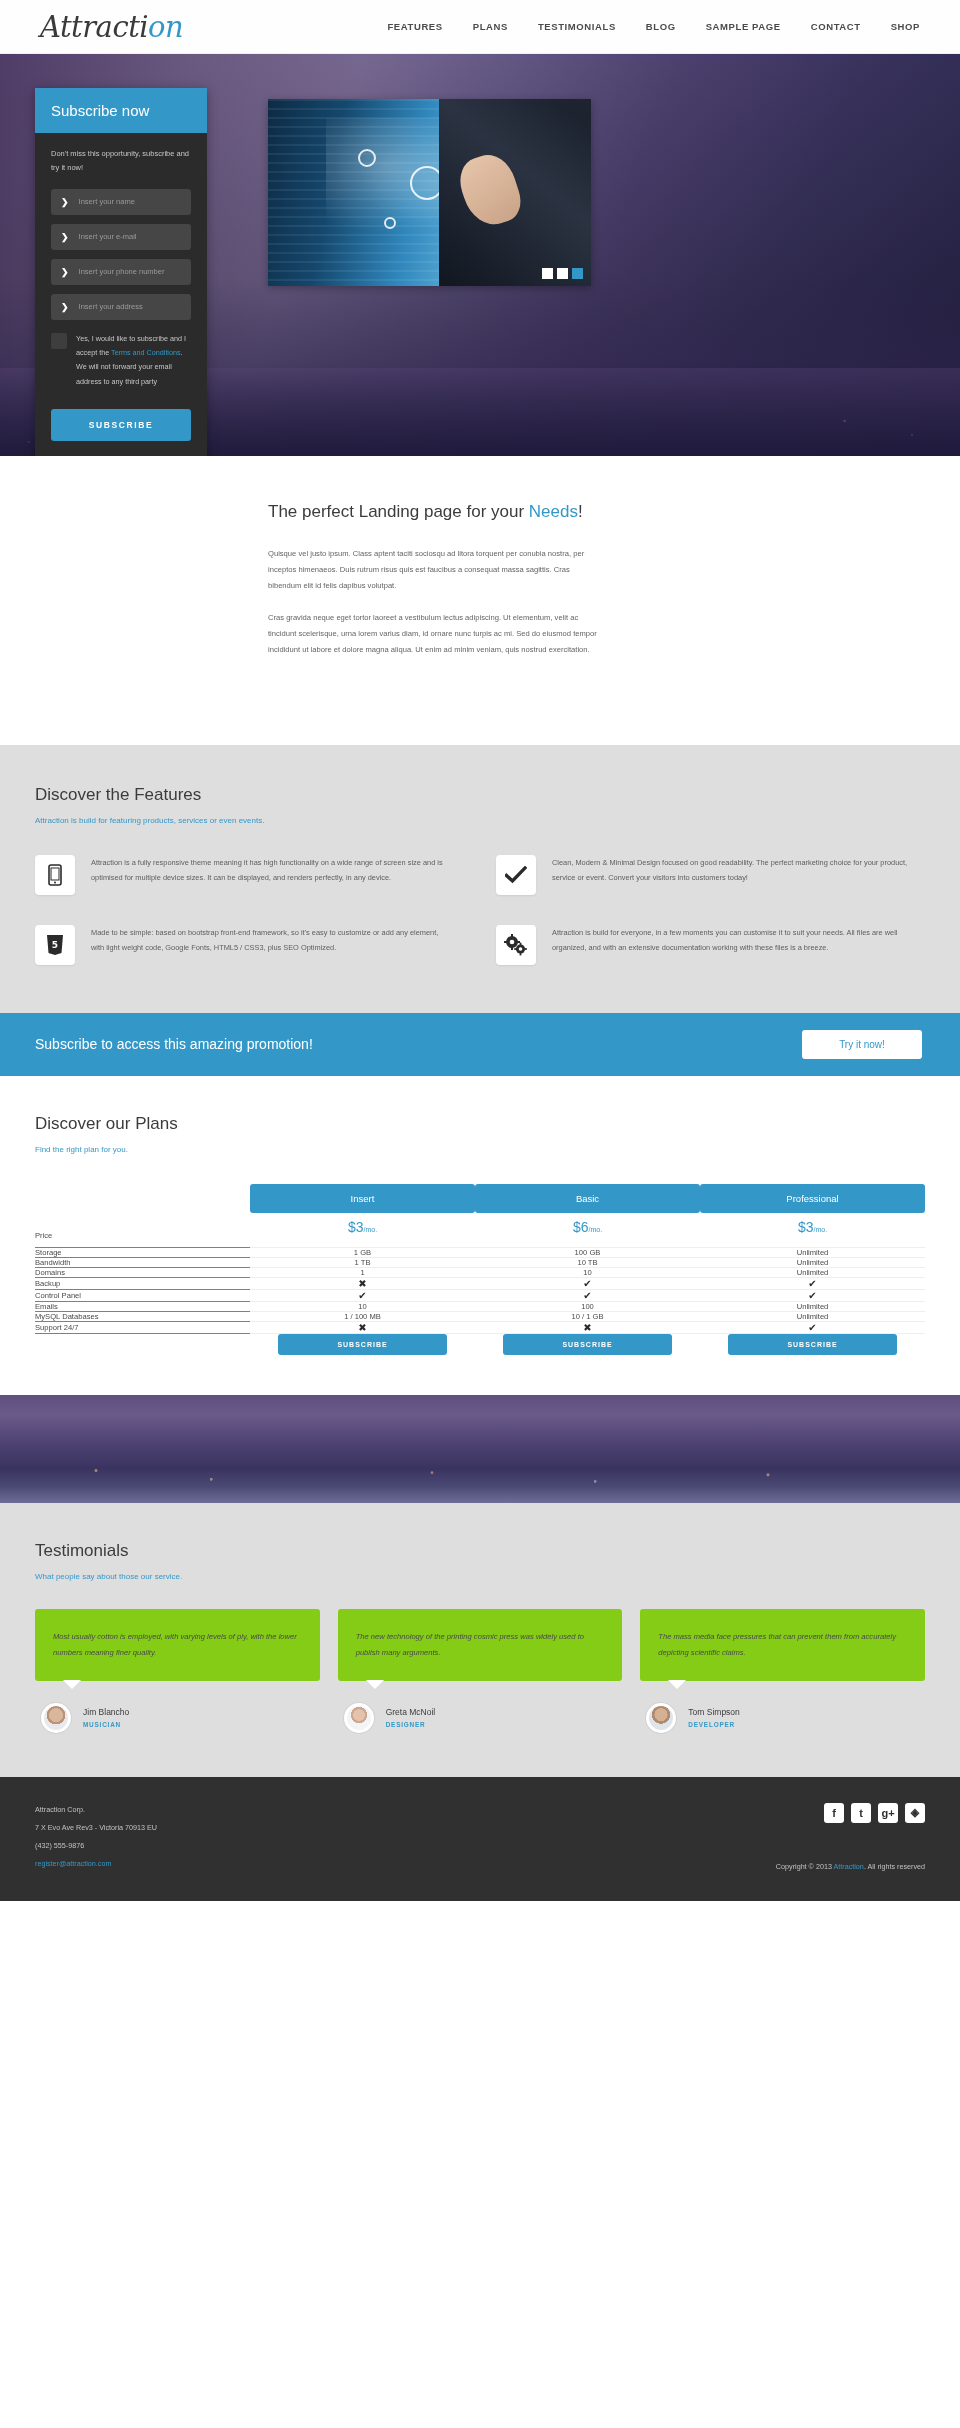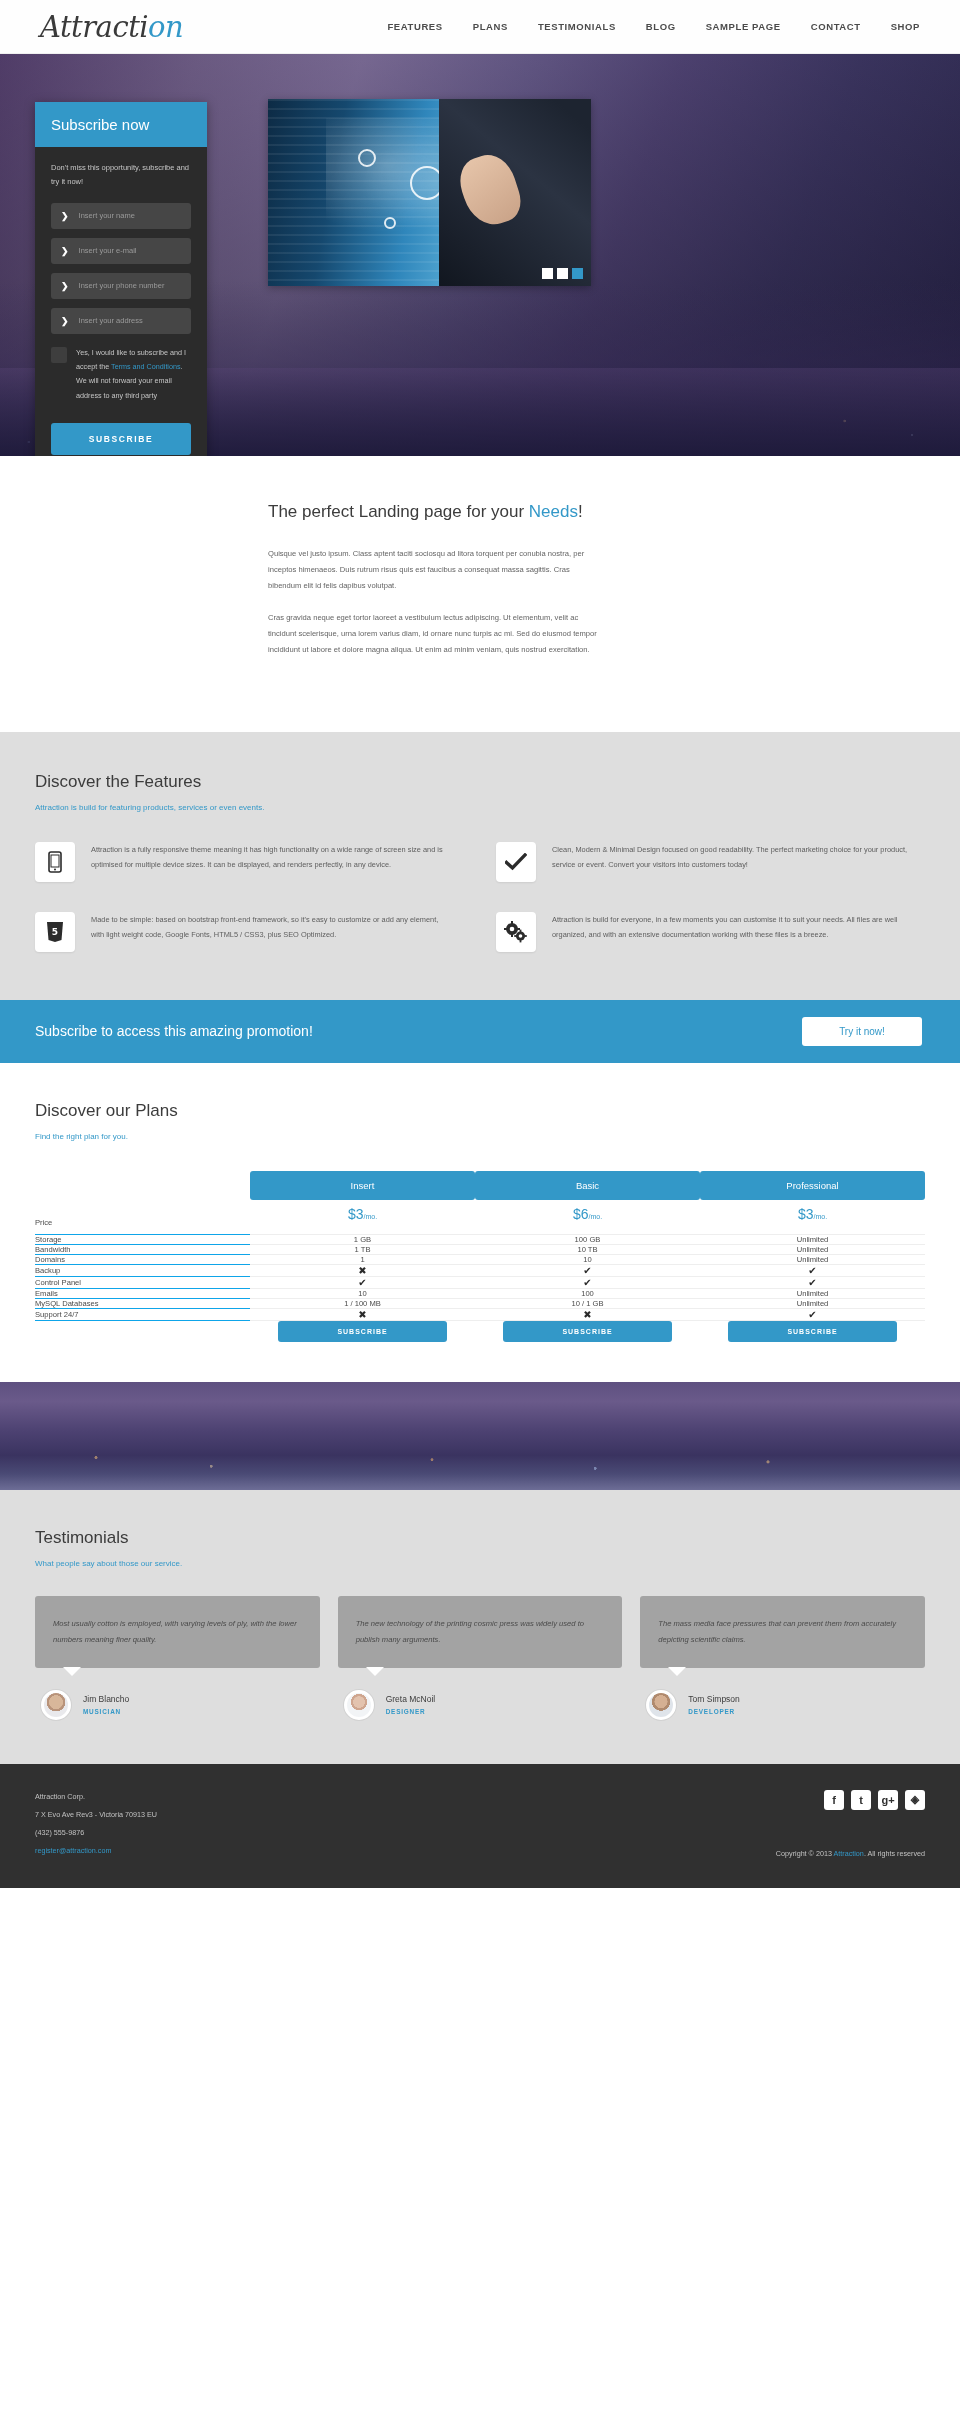--- a/index.html
+++ b/index.html
@@ -70,21 +70,21 @@
     content: "";
     position: absolute;
     left: 0; right: 0; bottom: 0; height: 88px;
     background: linear-gradient(180deg, rgba(90,70,120,0.35), rgba(30,26,58,0.85));
   }
 
   
   .subscribe-card {
     position: absolute;
     left: 35px;
-    top: 48px;
+    top: 34px;
     width: 172px;
     z-index: 10;
     box-shadow: 0 2px 10px rgba(0,0,0,0.35);
   }
   .sc-head {
     background: #3398c8;
     color: #fff;
     font-size: 15px;
     padding: 14px 16px;
   }
@@ -198,20 +198,21 @@
     font-size: 7.6px;
     line-height: 2.1;
     color: #646464;
     margin-bottom: 16px;
   }
 
   
   .features {
     background: #dedede;
     padding: 40px 16px 48px 0;
+    margin-top: 13px;
   }
   .sec-title {
     font-size: 17px;
     font-weight: 400;
     color: #3c3c3c;
     margin-left: 35px;
   }
   .sec-sub {
     font-size: 8px;
     color: #3398c8;
@@ -338,21 +339,21 @@
 
   
   .testi { background: #dedede; padding: 38px 0 44px 0; }
   .testi-grid {
     margin: 28px 35px 0 35px;
     display: grid;
     grid-template-columns: repeat(3, 1fr);
     column-gap: 18px;
   }
   .testi-card {
-    background: #a3a3a3;
+    background: #84cc16;
     border-radius: 3px;
     padding: 20px 18px;
     font-size: 7.6px;
     font-style: italic;
     line-height: 2.1;
     color: #4a4a4a;
     min-height: 72px;
     position: relative;
   }
   .testi-card:after {

